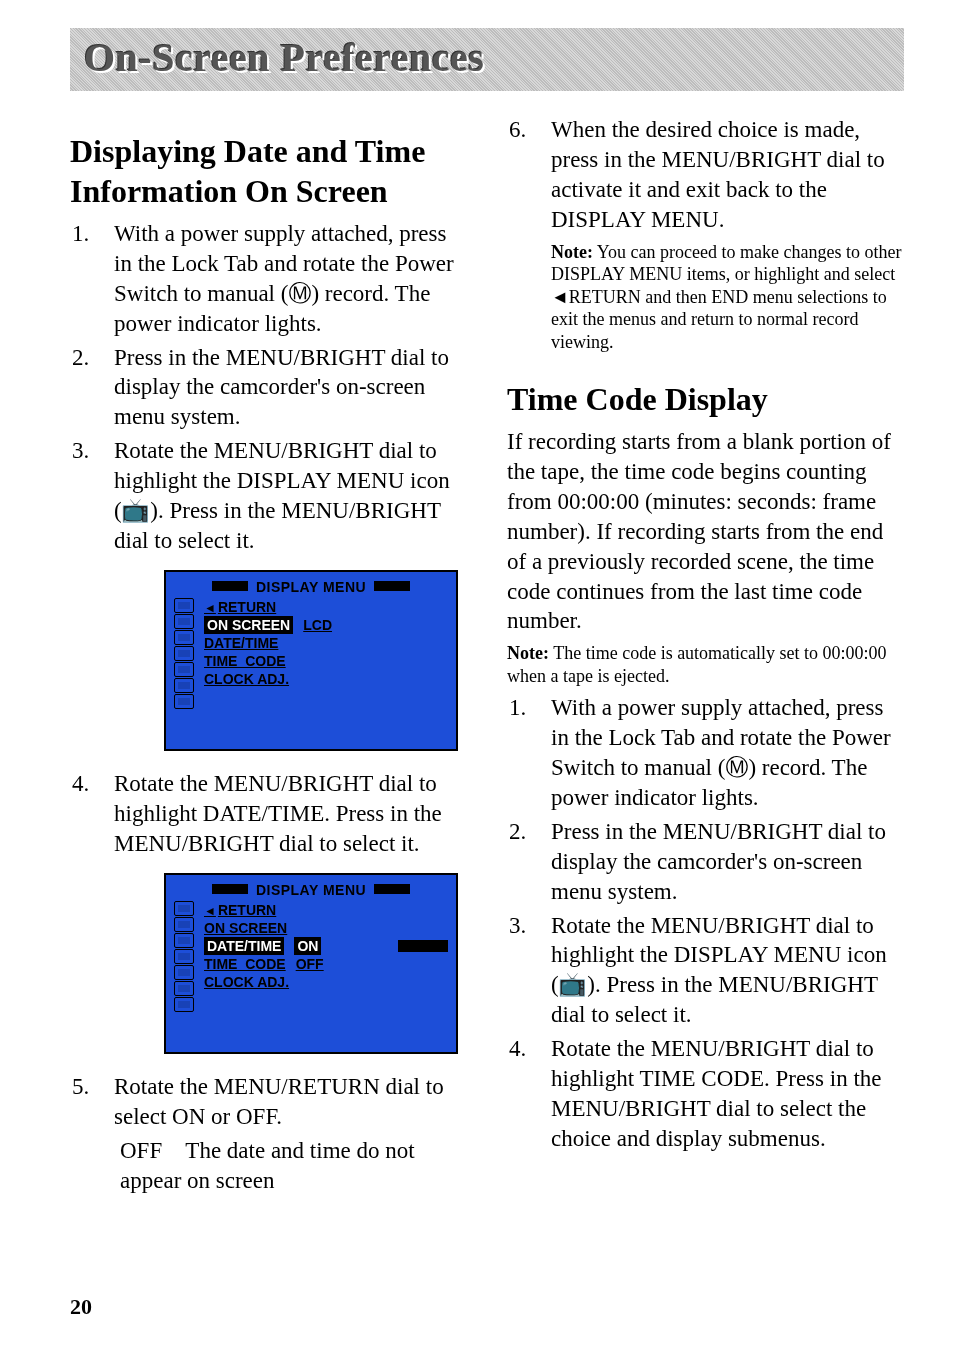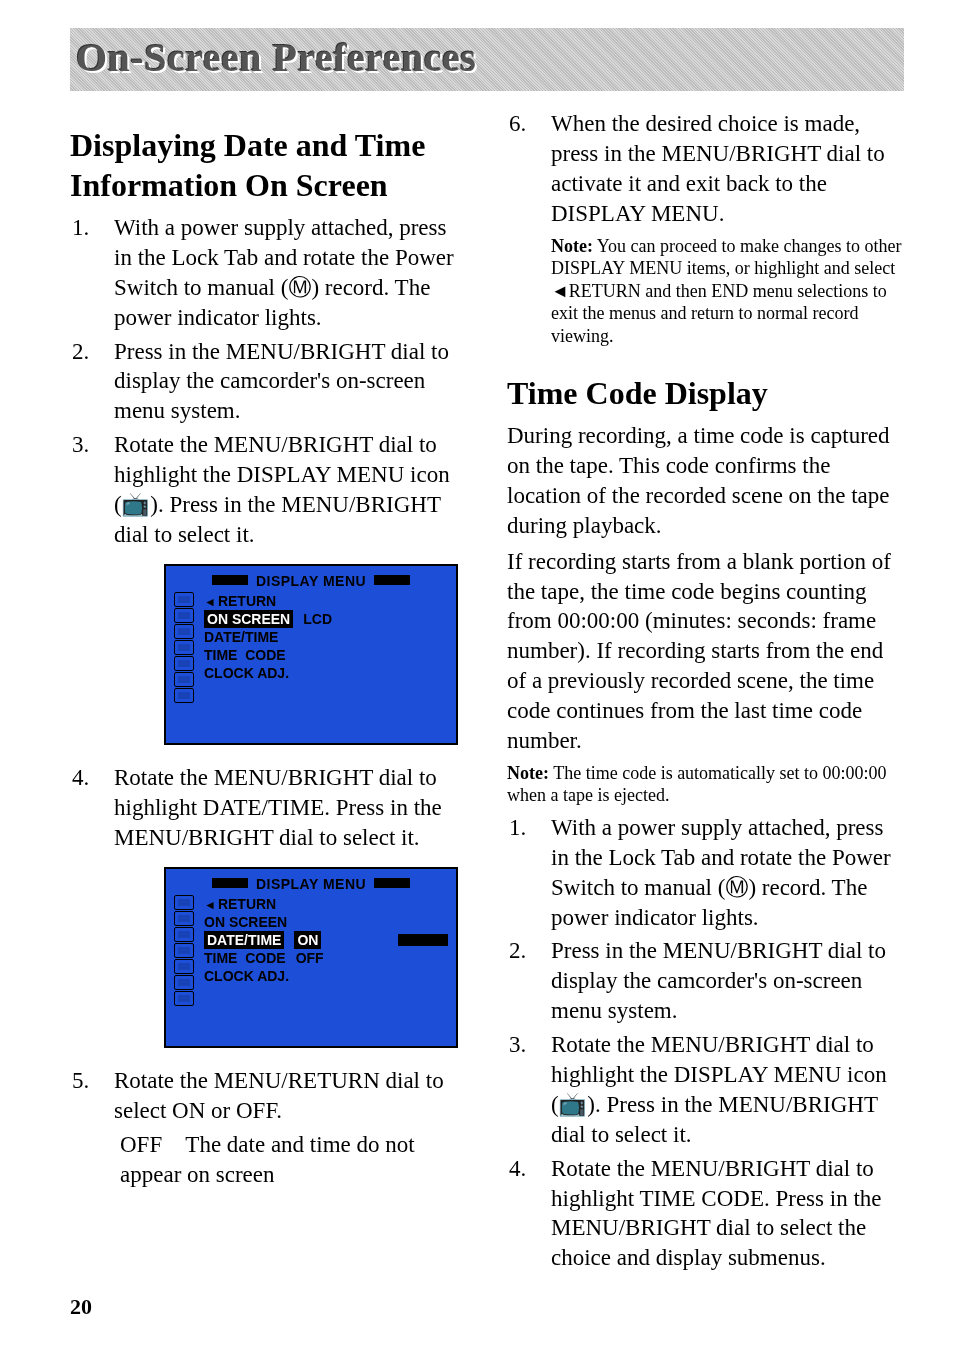--- a/index.html
+++ b/index.html
@@ -1,22 +1,22 @@
 <!DOCTYPE html>
 <html><head>
 <meta charset="utf-8">
 <style>
   * { box-sizing: border-box; margin: 0; padding: 0; }
   html, body { width: 954px; height: 1352px; background: #fff; font-family: "Times New Roman", Times, serif; color: #000; }
   .page { position: relative; width: 954px; height: 1352px; padding: 28px 50px 30px 70px; }
   .banner {
     width: 100%;
     background: repeating-linear-gradient(45deg,#bdbdbd 0,#bdbdbd 1px,#d8d8d8 1px,#d8d8d8 2px);
-    padding: 6px 14px 10px 6px;
-    margin-bottom: 14px;
+    padding: 6px 14px 10px 14px;
+    margin-bottom: 20px;
   }
   .banner h1 {
     font-size: 40px;
     font-weight: 700;
     color: #555;
     text-shadow: 2px 2px 0 #fff, -1px -1px 0 #333;
     letter-spacing: 0.5px;
   }
   .cols { display: flex; gap: 40px; }
   .col { flex: 1; min-width: 0; }
@@ -33,21 +33,21 @@
 
   
   .osd-wrap { margin: 14px 0 14px 50px; }
   .osd {
     width: 294px; border: 2.5px solid #000; padding: 6px 8px 40px 8px;
     font-family: Arial, Helvetica, sans-serif; font-weight: 700; font-size: 14px; color: #000;
     position: relative; background: #1d4ed8;
   }
   .osd-title { text-align: center; letter-spacing: 0.5px; margin-bottom: 2px; }
   .osd-title::before, .osd-title::after { content:""; display:inline-block; width:36px; height:10px; background:#000; vertical-align:1px; margin:0 8px;}
-  .osd-body { display: flex; }
+  .osd-body { display: flex; text-decoration: underline; }
   .osd-icons { width: 24px; display:flex; flex-direction:column; gap:1px; }
   .osd-icons span { display:block; width:20px; height:15px; border:1.5px solid #000; border-radius:2px; position:relative; }
   .osd-icons span::after { content:""; position:absolute; inset:3px; background:#000; opacity:0.15; }
   .osd-items { flex:1; padding-left: 4px; }
   .osd-row { display:flex; align-items:center; height:18px; gap:10px; padding-left:2px; }
   .osd-row .label { white-space: pre; }
   .osd-row .val { white-space: pre; }
   .osd-row.sel .label { background:#000; color:#fff; padding:0 3px; }
   .osd-row .val.sel { background:#000; color:#fff; padding:0 3px; }
   .osd-row.ret .label::before { content:"◄"; font-size:12px; margin-right:2px; color:inherit; }
@@ -176,21 +176,20 @@
             <div>When the desired choice is made, press in the MENU/BRIGHT dial to activate it and exit back to the DISPLAY MENU.</div>
             <div class="note">
               <span class="note-label">Note:</span>
               <span>You can proceed to make changes to other DISPLAY MENU items, or highlight and select ◄RETURN and then END menu selections to exit the menus and return to normal record viewing.</span>
             </div>
           </div>
         </li>
       </ol>
 
       <div class="sect-head">Time Code Display</div>
-      <div class="para">During recording, a time code is captured on the tape. This code confirms the location of the recorded scene on the tape during playback.</div>
       <div class="para">If recording starts from a blank portion of the tape, the time code begins counting from 00:00:00 (minutes: seconds: frame number). If recording starts from the end of a previously recorded scene, the time code continues from the last time code number.</div>
       <div class="note">
         <span class="note-label">Note:</span>
         <span>The time code is automatically set to 00:00:00 when a tape is ejected.</span>
       </div>
 
       <ol class="numlist">
         <li>
             <div class="li-body">With a power supply attached, press in the Lock Tab and rotate the Power Switch to manual (Ⓜ) record. The power indicator lights.</div>
           </li>

